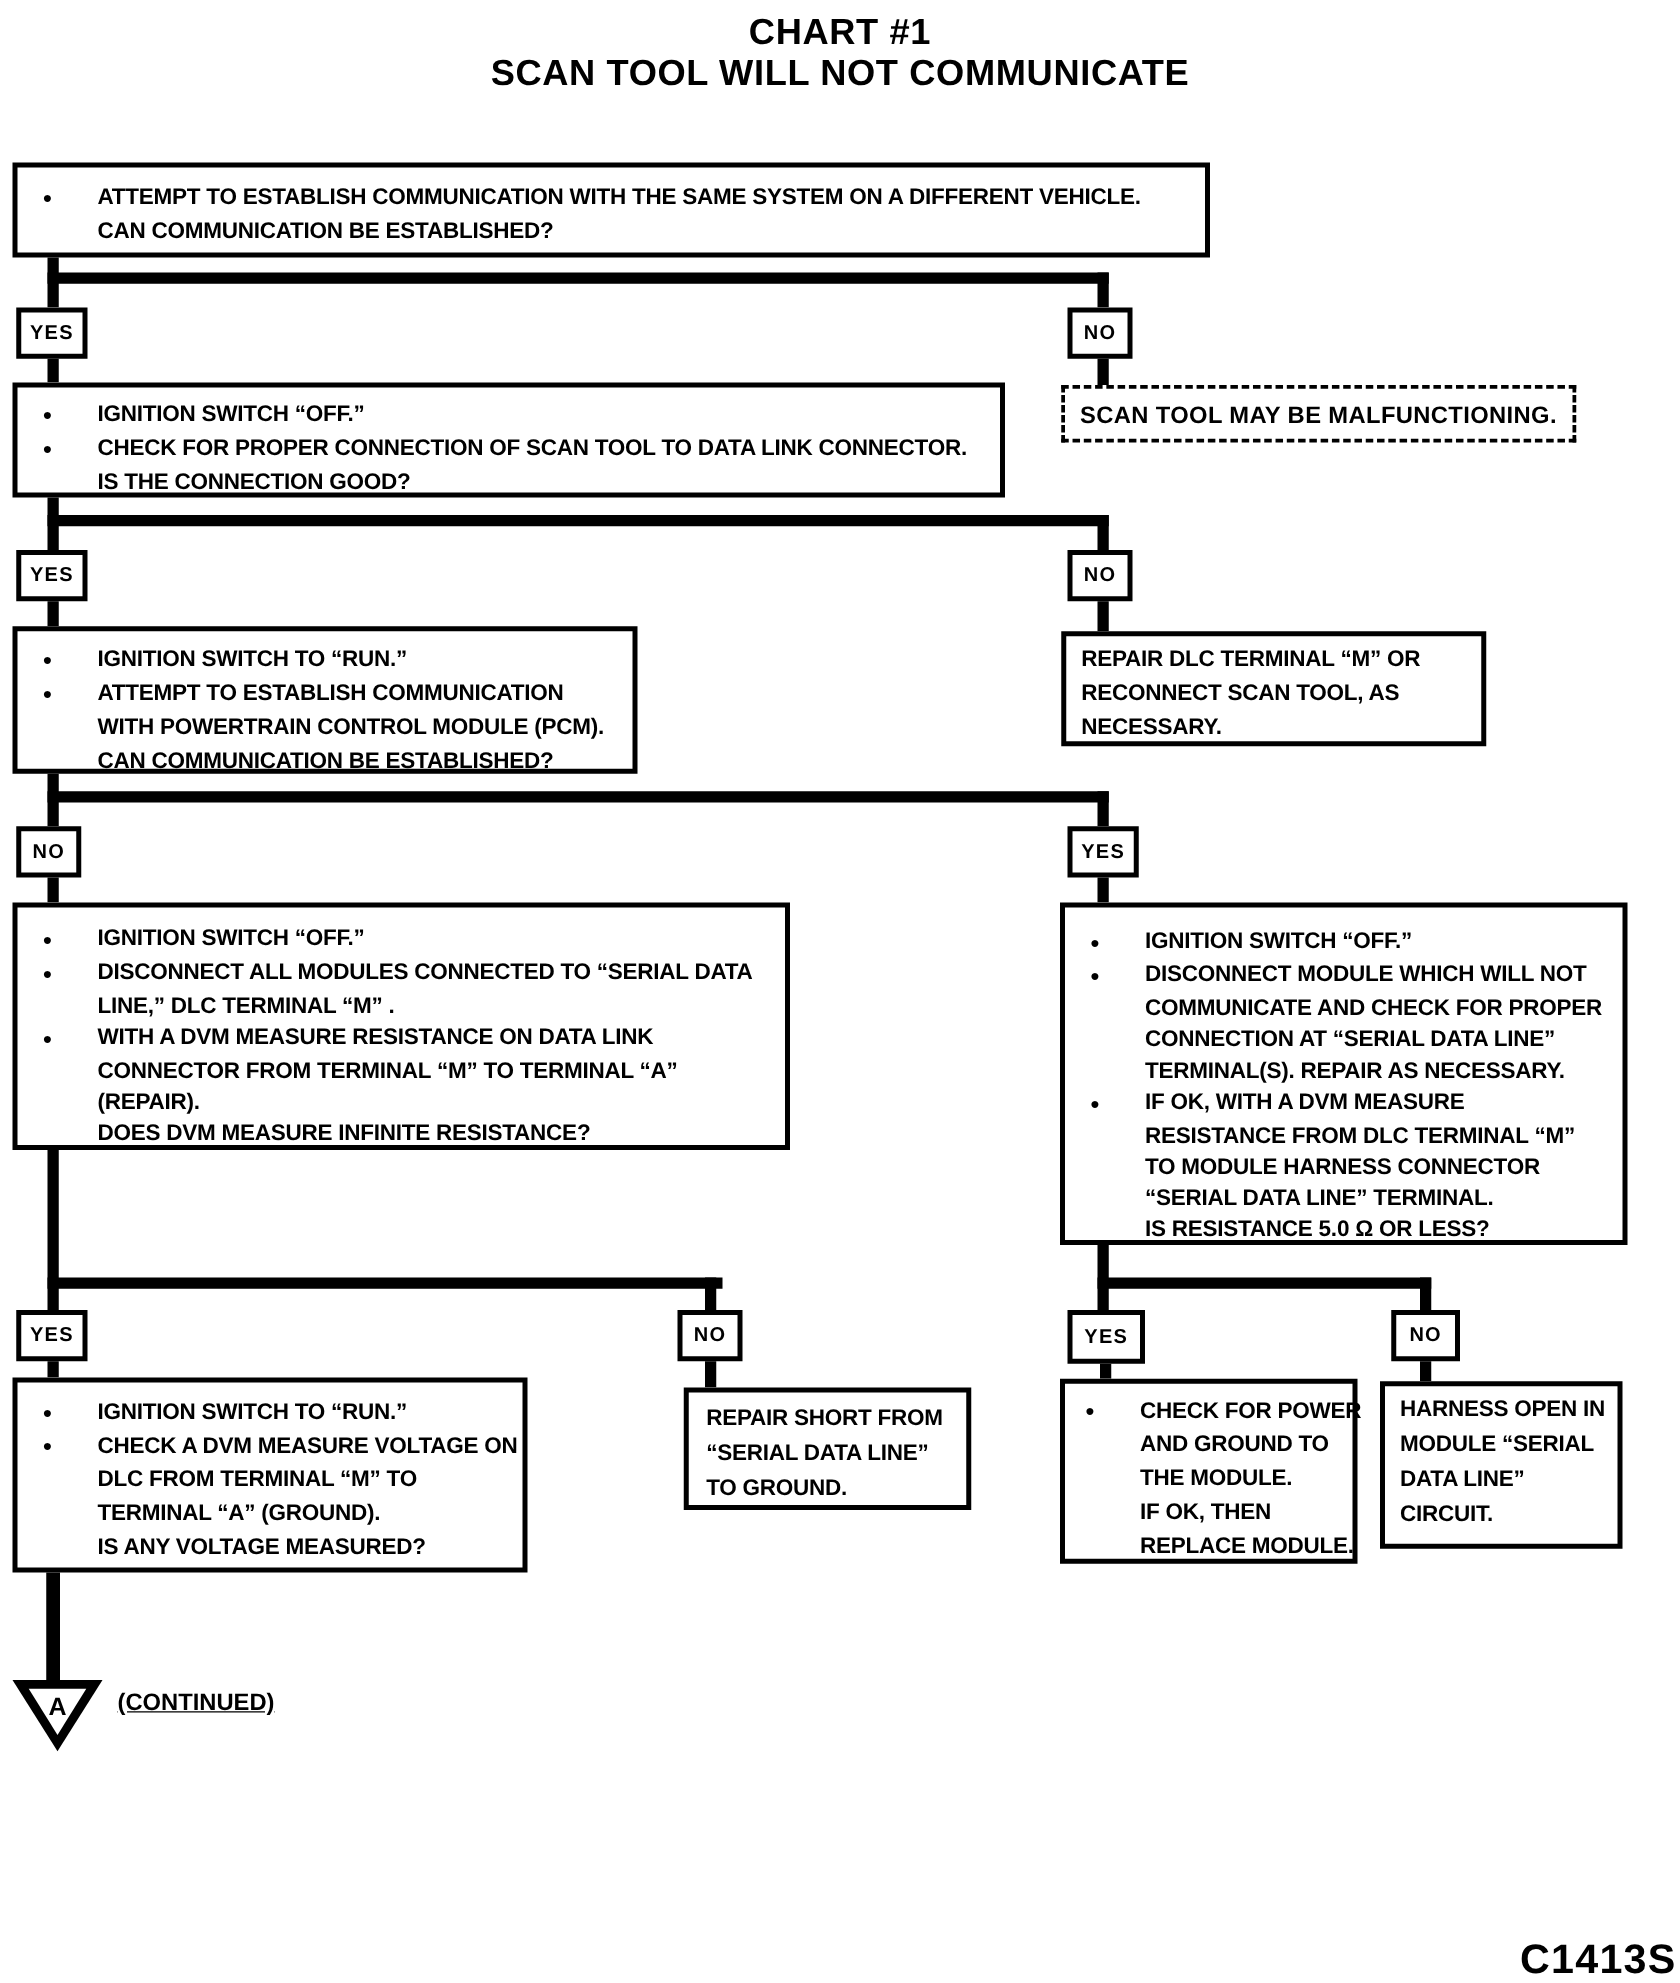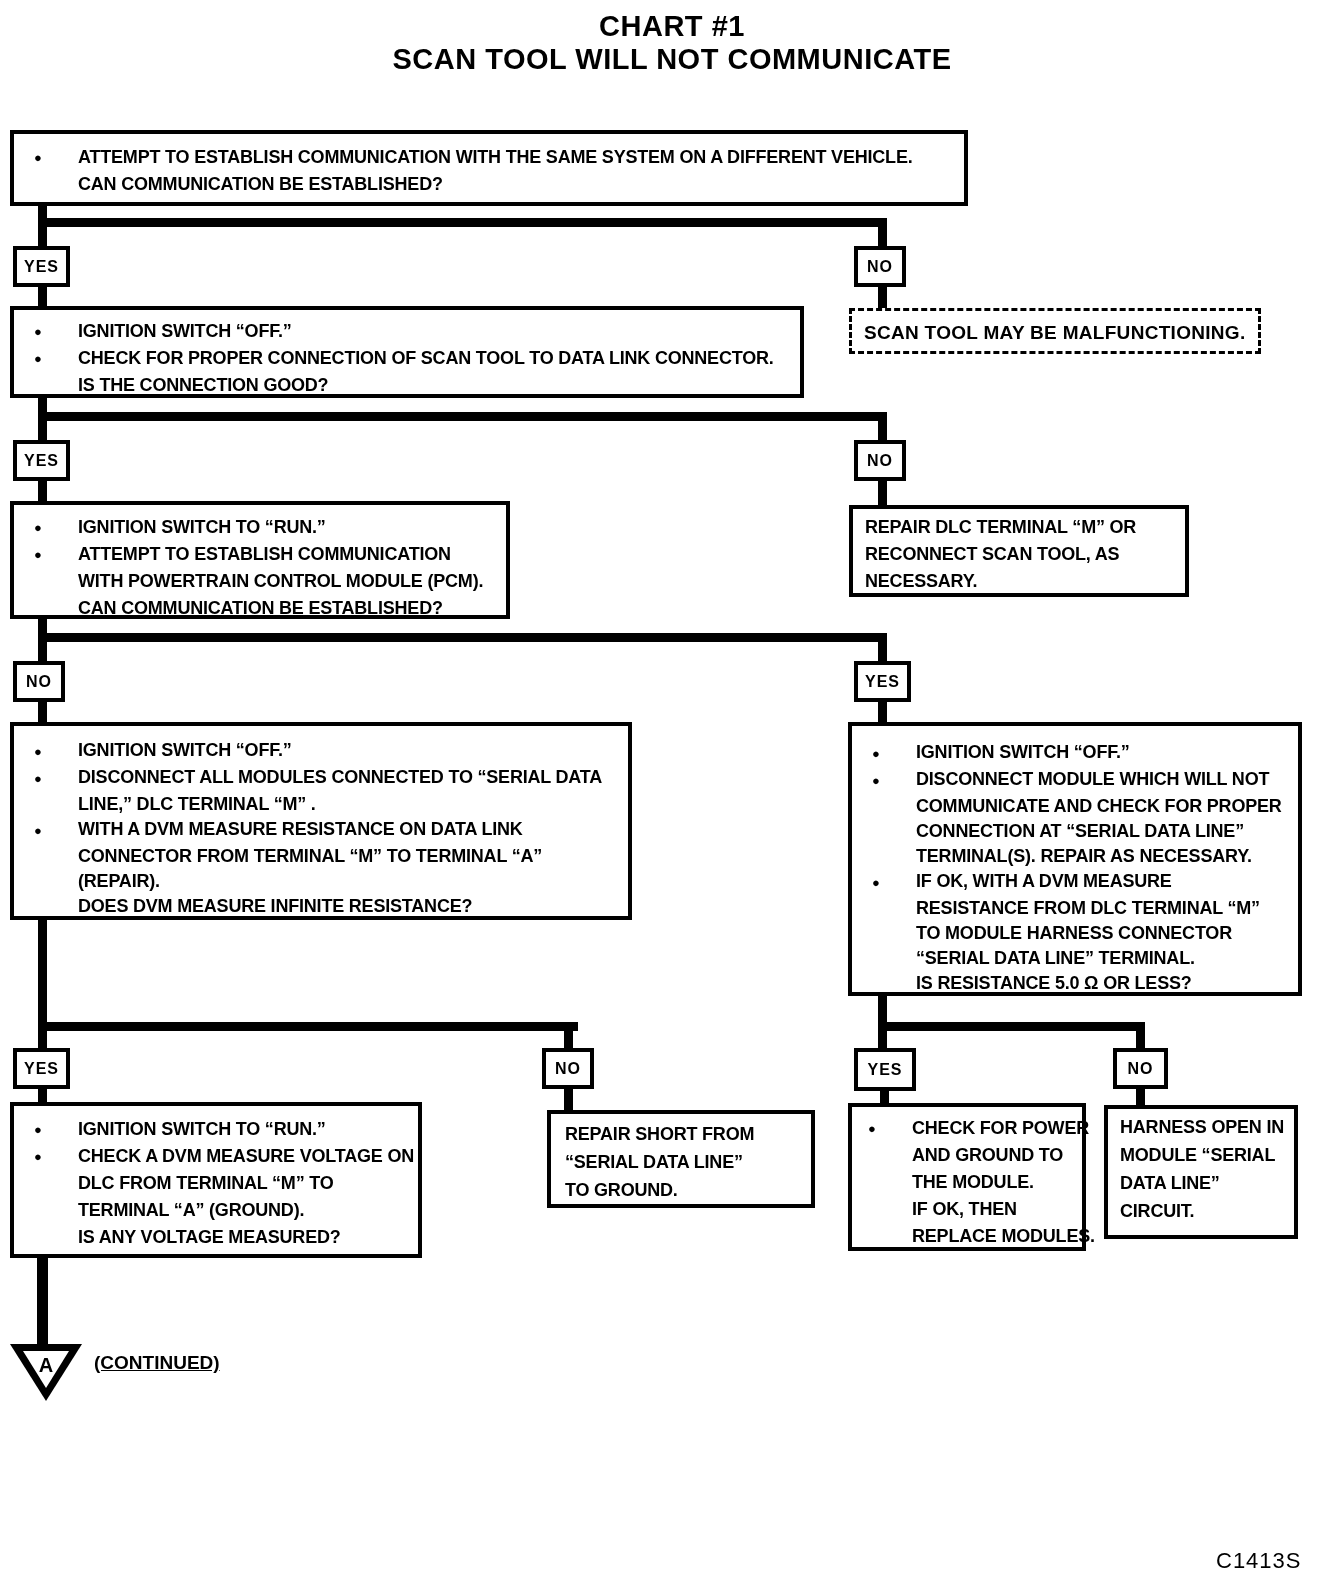--- a/index.html
+++ b/index.html
@@ -21,21 +21,21 @@
   .tight .ln { line-height:25px; }
   .lh28 .ln { line-height:28px; }
 
   .tag { position:absolute; border:4px solid #000; background:#fff; display:flex;
          align-items:center; justify-content:center; font-weight:bold; font-size:16px;
          letter-spacing:1px; }
 
   .wire { position:absolute; background:#000; }
 
   .footnote { position:absolute; font-weight:bold; font-size:19px; letter-spacing:0;text-decoration:underline; }
-  .codeid  { position:absolute; font-weight:normal; font-size:22px; letter-spacing:1px; }
+  .codeid  { position:absolute; font-weight:bold; font-size:33px; letter-spacing:1px; }
 </style>
 </head>
 <body>
 
 <div id="page">
 
   <div class="title">
     <div>CHART #1</div>
     <div>SCAN TOOL WILL NOT COMMUNICATE</div>
   </div>
@@ -245,21 +245,21 @@
         <span>DLC FROM TERMINAL “M”  TO</span>
       </div>
     <div class="ln cont">
         <span>TERMINAL “A” (GROUND).</span>
       </div>
     <div class="ln cont">
         <span>IS ANY VOLTAGE MEASURED?</span>
       </div>
   </div>
 
-  <div class="box lh28" style="left:547px;top:1110px;width:268px;height:98px;padding:6px 6px 20px 14px;">
+  <div class="box lh28" style="left:547px;top:1110px;width:230px;height:98px;padding:6px 6px 20px 14px;">
     <div class="ln plain">
         <span>REPAIR SHORT FROM</span>
       </div>
     <div class="ln plain">
         <span>“SERIAL DATA LINE”</span>
       </div>
     <div class="ln plain">
         <span>TO GROUND.</span>
       </div>
   </div>
@@ -272,21 +272,21 @@
     <div class="ln cont">
         <span>AND GROUND TO</span>
       </div>
     <div class="ln cont">
         <span>THE MODULE.</span>
       </div>
     <div class="ln cont">
         <span>IF OK, THEN</span>
       </div>
     <div class="ln cont">
-        <span>REPLACE MODULES.</span>
+        <span>REPLACE MODULE.</span>
       </div>
   </div>
 
   <div class="box lh28" style="left:1104px;top:1105px;width:194px;height:134px;padding:4px 4px 4px 12px;">
     <div class="ln plain">
         <span>HARNESS OPEN IN</span>
       </div>
     <div class="ln plain">
         <span>MODULE “SERIAL</span>
       </div>

